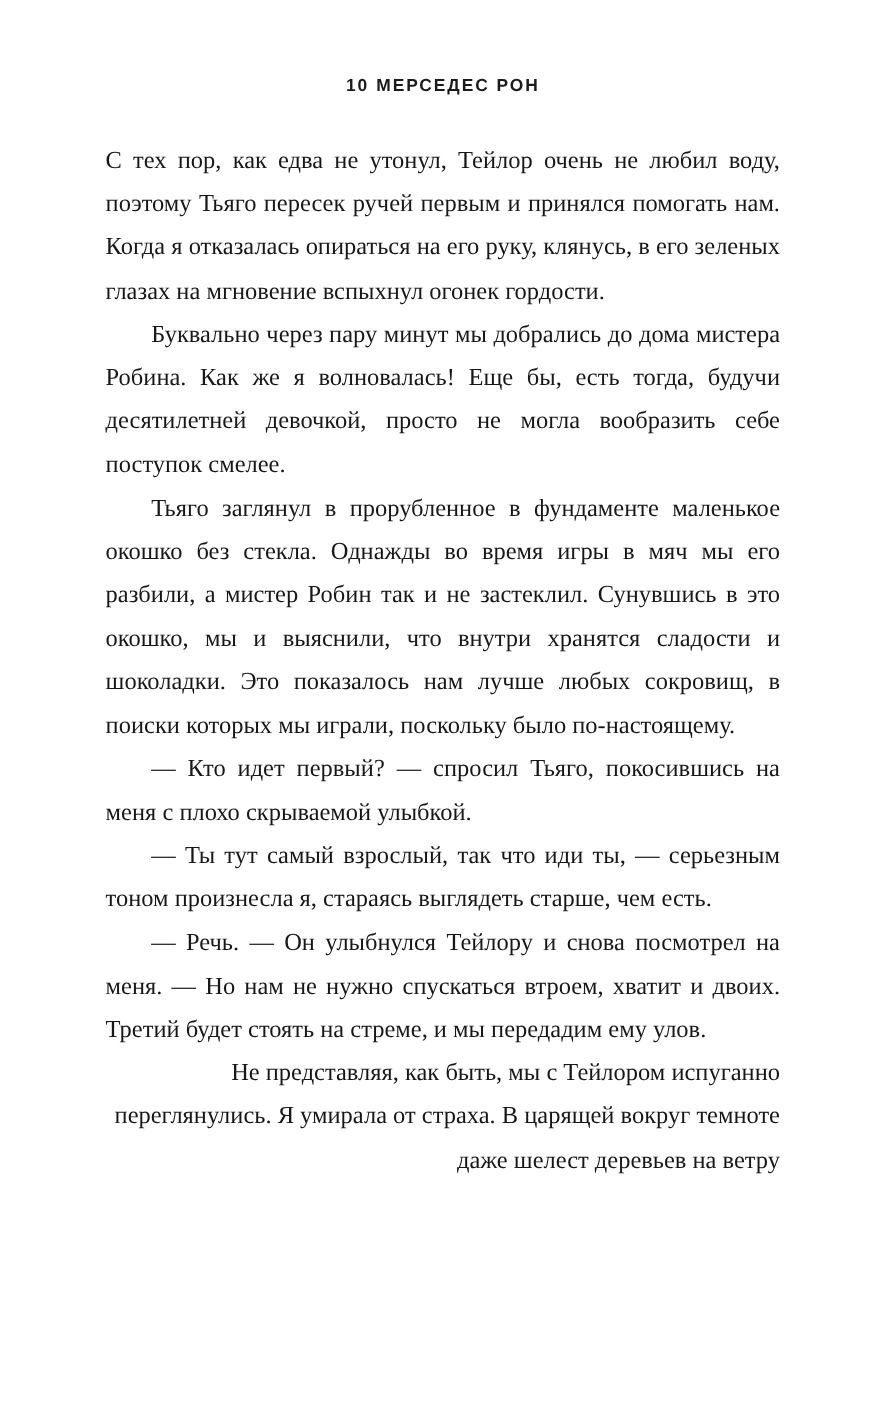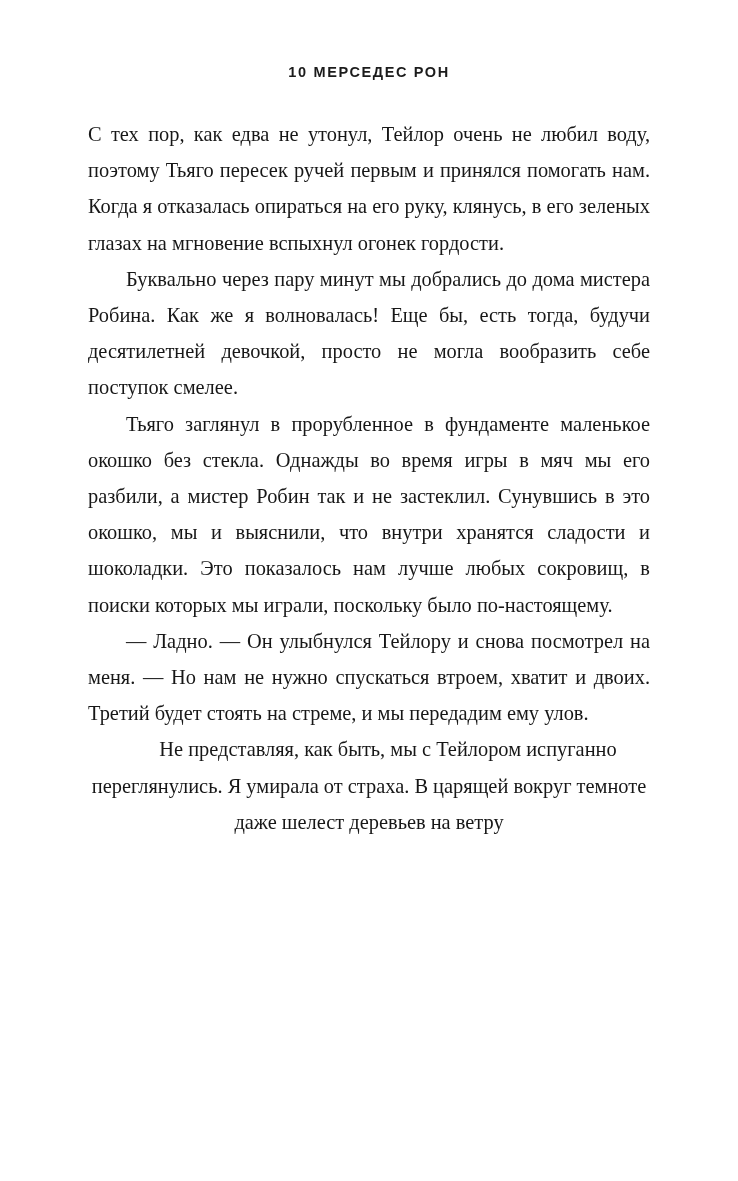--- a/index.html
+++ b/index.html
@@ -48,33 +48,35 @@
     text-align: justify;
     text-indent: 38px;
     hyphens: manual;
     color: #171717;
   }
   .body-text p.first {
     text-indent: 0;
   }
   
   .body-text p:last-child {
-    text-align: center;
+    text-align: right;
   }
 </style>
 </head>
 <body>
 
 <div class="page">
 
   <div class="running-head">
     <span class="folio">10</span><span>МЕРСЕДЕС РОН</span>
   </div>
 
   <div class="body-text">
     <p class="first">С тех пор, как едва не утонул, Тейлор очень не любил воду, поэтому Тьяго пересек ручей первым и принялся помогать нам. Когда я отказалась опираться на его руку, клянусь, в его зеленых глазах на мгновение вспыхнул огонек гордости.</p>
     <p>Буквально через пару минут мы добрались до дома мистера Робина. Как же я волновалась! Еще бы, есть тогда, будучи десятилетней девочкой, просто не могла вообразить себе поступок смелее.</p>
     <p>Тьяго заглянул в прорубленное в фундаменте ма­ленькое окошко без стекла. Однажды во время игры в мяч мы его разбили, а мистер Робин так и не за­стеклил. Сунувшись в это окошко, мы и выяснили, что внутри хранятся сладости и шоколадки. Это показалось нам лучше любых сокровищ, в поиски которых мы играли, поскольку было по-настоящему.</p>
-    <p>— Ладно. — Он улыбнулся Тейлору и снова посмо­трел на меня. — Но нам не нужно спускаться втроем, хватит и двоих. Третий будет стоять на стреме, и мы передадим ему улов.</p>
+    <p>— Кто идет первый? — спросил Тьяго, покосившись на меня с плохо скрываемой улыбкой.</p>
+    <p>— Ты тут самый взрослый, так что иди ты, — серьез­ным тоном произнесла я, стараясь выглядеть старше, чем есть.</p>
+    <p>— Речь. — Он улыбнулся Тейлору и снова посмо­трел на меня. — Но нам не нужно спускаться втроем, хватит и двоих. Третий будет стоять на стреме, и мы передадим ему улов.</p>
     <p>Не представляя, как быть, мы с Тейлором испу­ганно переглянулись. Я умирала от страха. В царя­щей вокруг темноте даже шелест деревьев на ветру</p>
   </div>
 
 </div>
 
 </body></html>

